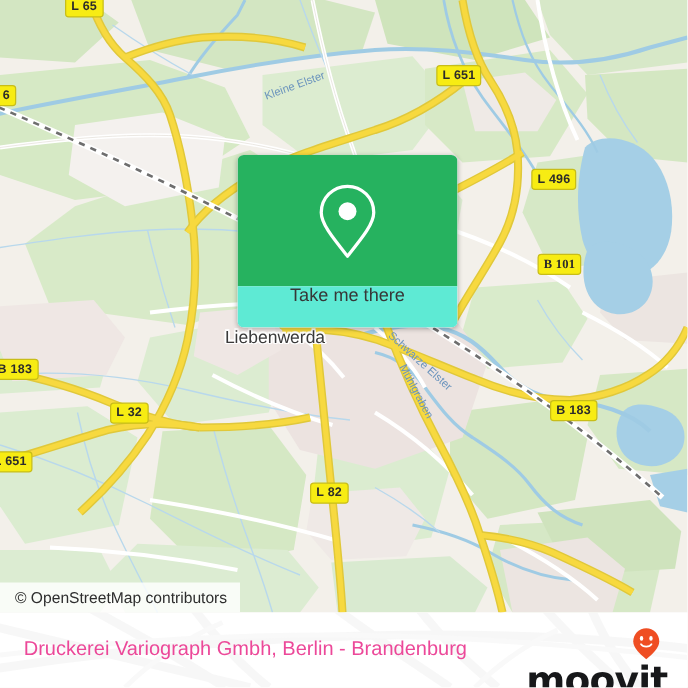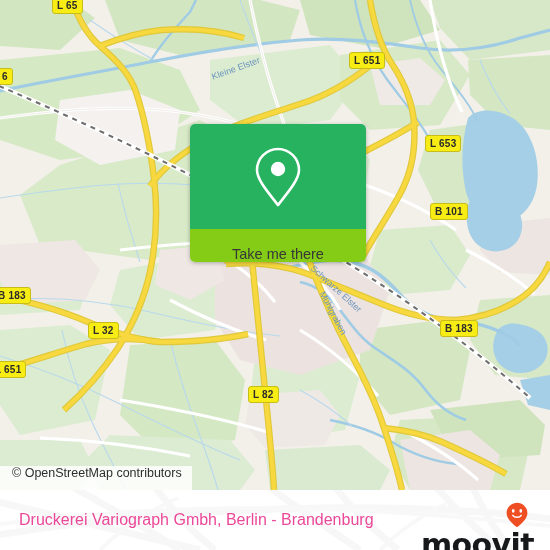--- a/index.html
+++ b/index.html
@@ -84,41 +84,42 @@
   }
   #poi-card-top {
     height: 105px;
     background: #26b25f;
     display: flex;
     align-items: center;
     justify-content: center;
   }
   #poi-card-bottom {
     height: 33px;
-    background: #84cc16;
+    background: #5eead4;
     display: flex;
-    align-items: flex-end;
+    align-items: flex-start;
     justify-content: center;
   }
   #take-me-there-label {
     color: #373737;
     font-size: 14.5px;
     font-family: "Liberation Sans", sans-serif;
   }
   .pin-svg { display:block; }
 
   
   #attribution {
     position: absolute;
     left: 0;
     top: 466px;
     height: 24px;
     background: rgba(255,255,255,.82);
     padding: 0 10px 0 12px;
     display: flex;
+    align-items: center;
   }
   #attribution-text {
     color: #2e2e2e;
     font-size: 12.5px;
     font-family: "Liberation Sans", sans-serif;
     white-space: nowrap;
   }
 
   
   #footer {
@@ -335,30 +336,31 @@
         <path d="M-10,82 C60,112 130,144 200,180 C270,216 340,256 404,300
                  C450,332 492,364 530,398" fill="none" stroke="#ffffff" stroke-width="4.5"></path>
         <path d="M-10,82 C60,112 130,144 200,180 C270,216 340,256 404,300
                  C450,332 492,364 530,398" fill="none" stroke="#6e6e6e" stroke-width="2.1" stroke-dasharray="5 5"></path>
       </g>
 
       <circle cx="278" cy="276" r="0" fill="#26b25f"></circle>
     </svg>
 
     <div class="place-label" style="left:165px; top:261px; width:110px;">
+      <div>Liebenwerda</div>
     </div>
 
     <div class="water-label" style="left:212px; top:72px; transform:rotate(-20deg);">Kleine Elster</div>
     <div class="water-label" style="left:312px; top:262px; transform:rotate(42deg);">Schwarze Elster</div>
     <div class="water-label" style="left:322px; top:287px; transform:rotate(62deg);">Mühlgraben</div>
 
     <div class="shield" style="left:52px;  top:-3px;">L 65</div>
     <div class="shield" style="left:349px; top:52px;">L 651</div>
-    <div class="shield" style="left:425px; top:135px;">L 653</div>
-    <div class="shield" style="left:430px; top:203px;">B 101</div>
+    <div class="shield" style="left:425px; top:135px;">L 496</div>
+    <div class="shield" style="left:430px; top:203px;font-family:Liberation Serif, serif;">B 101</div>
     <div class="shield" style="left:-7px;  top:287px;">B 183</div>
     <div class="shield" style="left:88px;  top:322px;">L 32</div>
     <div class="shield" style="left:440px; top:320px;">B 183</div>
     <div class="shield" style="left:-10px; top:361px;">L 651</div>
     <div class="shield" style="left:248px; top:386px;">L 82</div>
     <div class="shield" style="left:345px; top:459px;margin-top:38px;">L 59</div>
     <div class="shield" style="left:-12px; top:68px;">L 6</div>
 
     <div id="poi-card">
       <div id="poi-card-top">

